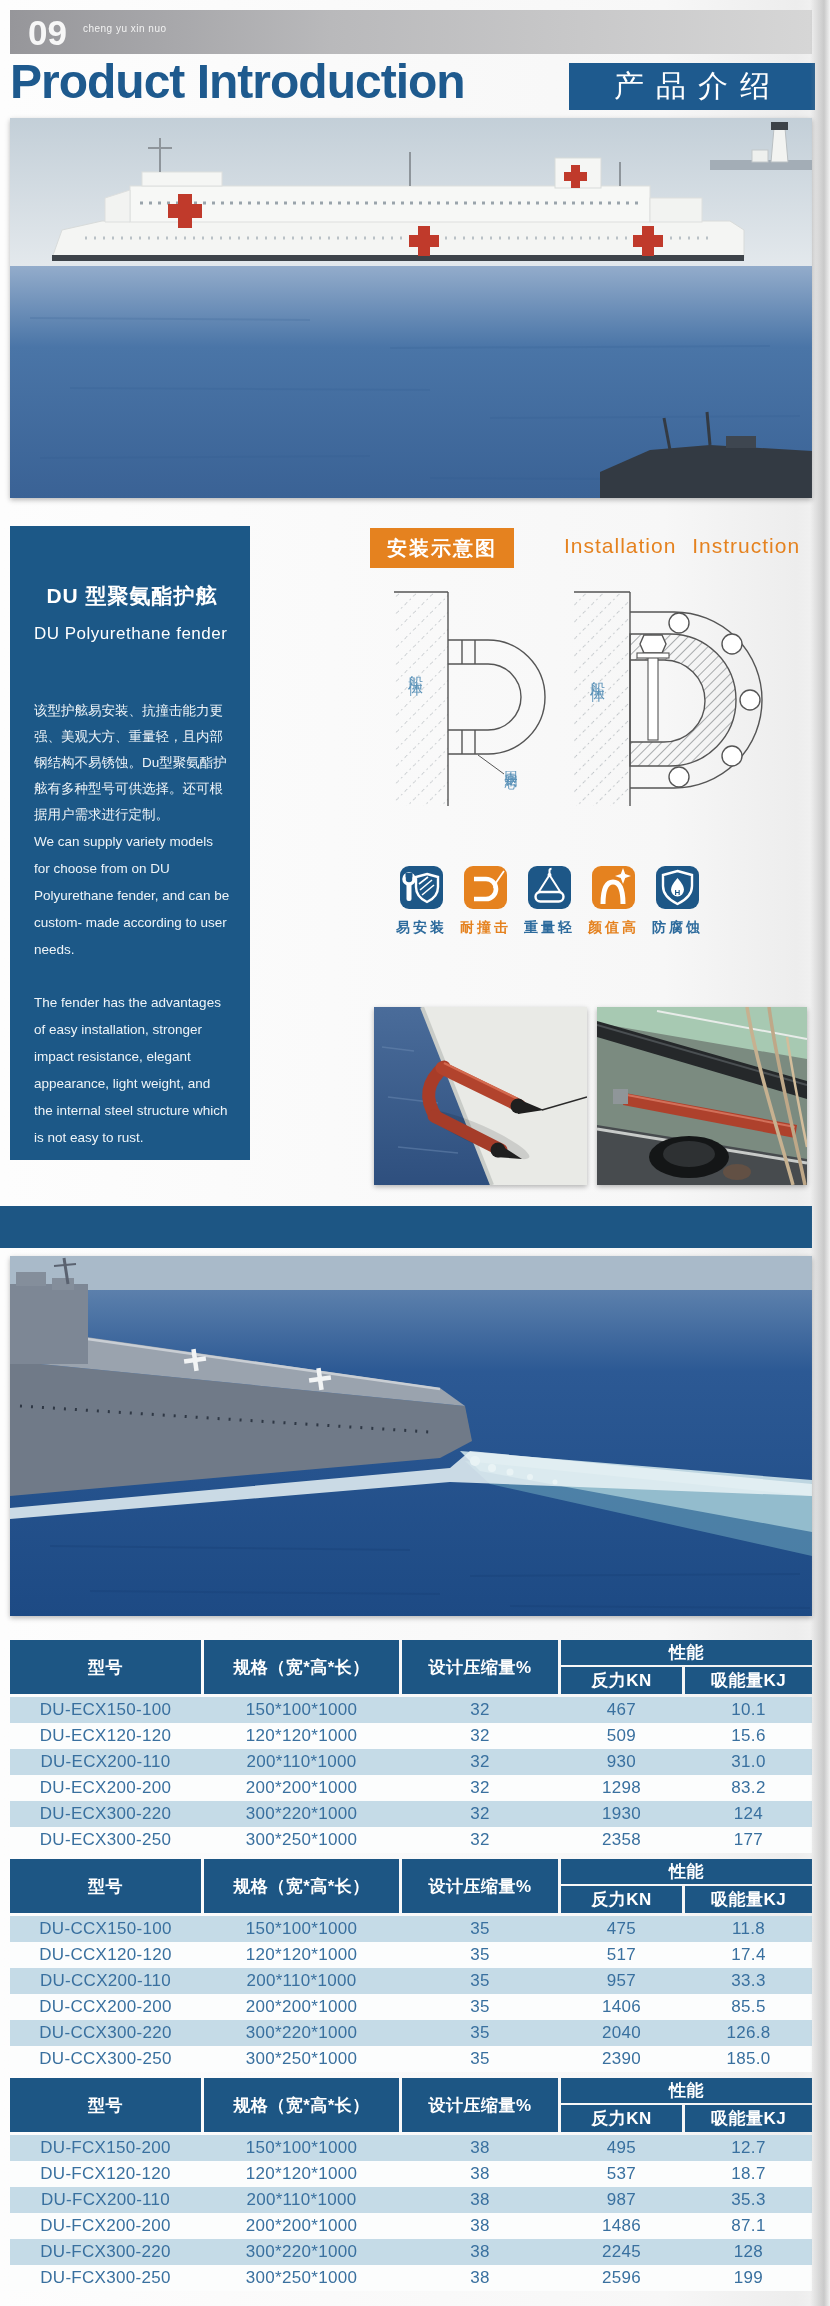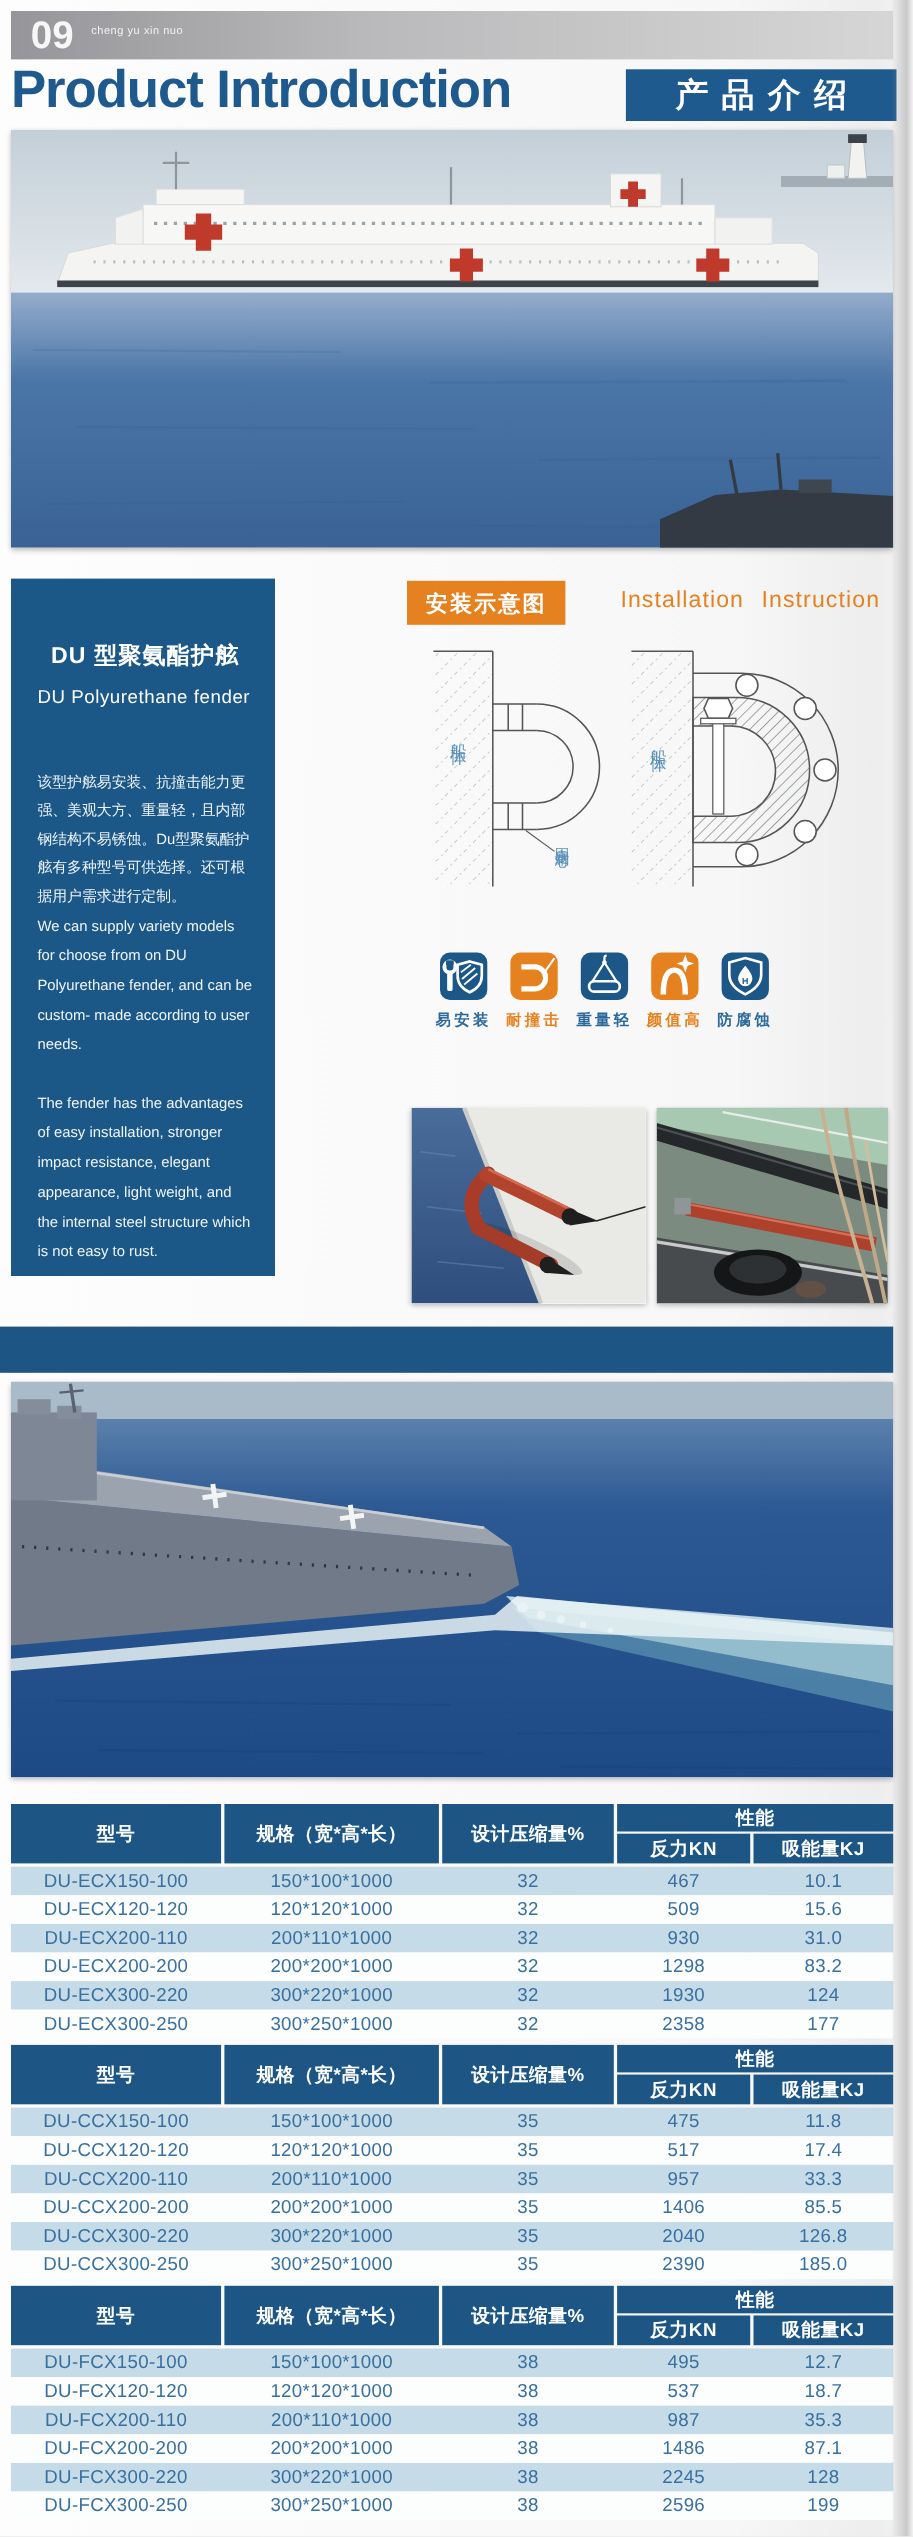--- a/index.html
+++ b/index.html
@@ -12,21 +12,21 @@
     background:linear-gradient(to right,rgba(200,200,200,0),rgba(150,150,150,.45) 70%,rgba(230,230,230,.2));pointer-events:none;}
   .abs{position:absolute;}
 
   
   .gray-bar{left:10px;top:10px;width:802px;height:44px;
     background:linear-gradient(90deg,#96969a,#b9b9bb 40%,#d6d6d6);display:flex;align-items:center;}
   .page-num{font-size:35px;font-weight:bold;color:#fff;opacity:.92;margin-left:18px;line-height:1;}
   .tagline{font-size:10px;color:#f2f2f2;margin-left:16px;margin-top:-8px;letter-spacing:.5px;}
   .main-title{left:10px;top:54px;font-size:48px;font-weight:bold;color:#1e5a8e;letter-spacing:-1px;line-height:56px;}
   .zh-title-box{left:569px;top:63px;width:246px;height:47px;background:#1e5a8e;color:#fff;
-    display:flex;align-items:center;justify-content:center;font-size:30px;font-weight:bold;letter-spacing:12px;padding-left:12px;box-sizing:border-box;}
+    display:flex;align-items:center;justify-content:center;font-size:30px;font-weight:normal;letter-spacing:12px;padding-left:12px;box-sizing:border-box;}
 
   
   .photo{box-shadow:0 2px 5px rgba(0,0,0,.28);}
   .photo-ship1{left:10px;top:118px;width:802px;height:380px;}
   .photo-ship2{left:10px;top:1256px;width:802px;height:360px;}
   .fender-photo1{left:374px;top:1007px;width:213px;height:178px;}
   .fender-photo2{left:597px;top:1007px;width:210px;height:178px;}
   .photo svg{display:block;}
 
   
@@ -490,21 +490,21 @@
         <div class="thead">
           <div class="th tall c1">型号</div>
           <div class="th tall c2">规格（宽*高*长）</div>
           <div class="th tall c3">设计压缩量%</div>
           <div class="th perf">性能</div>
           <div class="th sub4">反力KN</div>
           <div class="th sub5">吸能量KJ</div>
         </div>
         <div class="tbody">
           <div class="tr">
-            <div class="td">DU-FCX150-100</div>
+            <div class="td">DU-FCX150-200</div>
             <div class="td">150*100*1000</div>
             <div class="td">38</div>
             <div class="td">495</div>
             <div class="td">12.7</div>
           </div>
           <div class="tr">
             <div class="td">DU-FCX120-120</div>
             <div class="td">120*120*1000</div>
             <div class="td">38</div>
             <div class="td">537</div>

